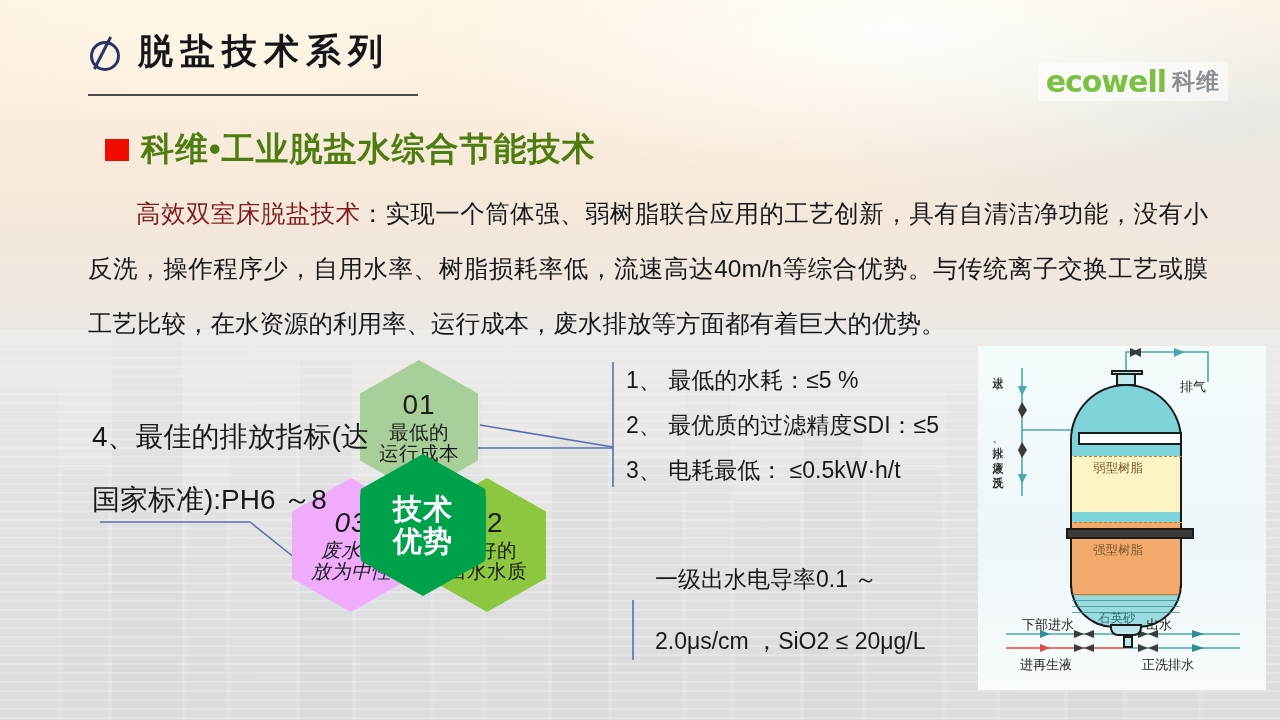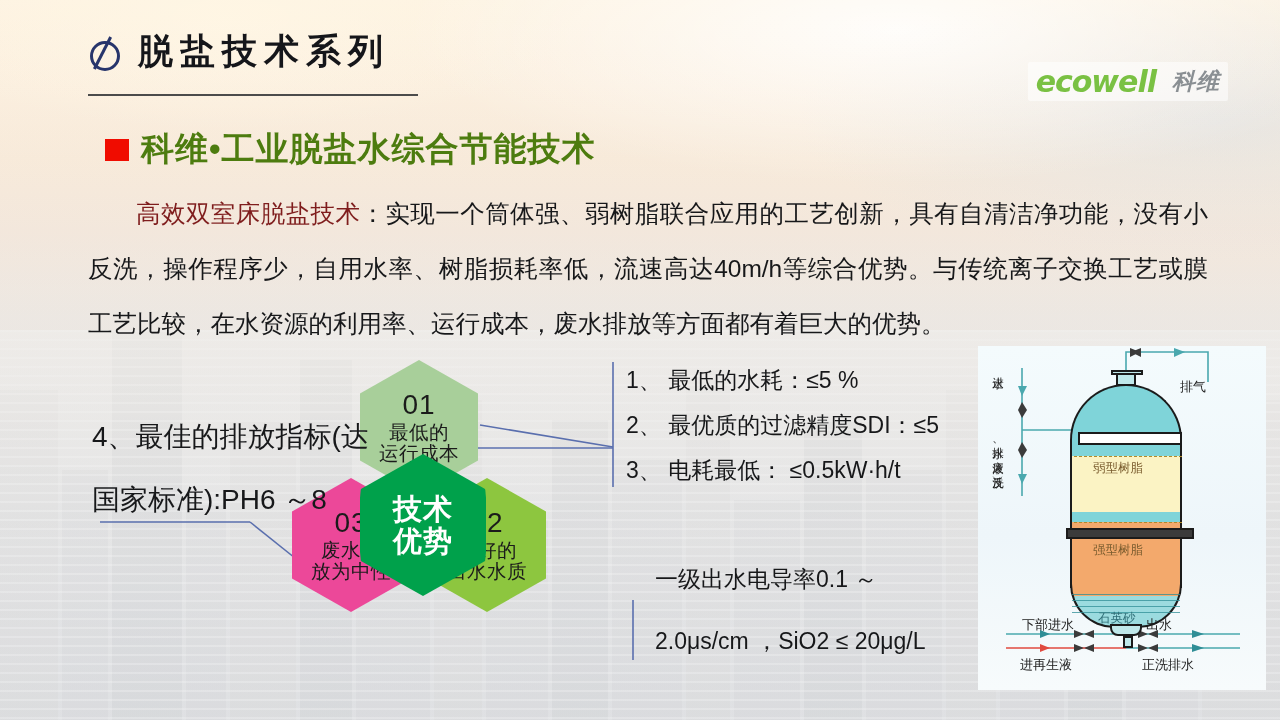--- a/index.html
+++ b/index.html
@@ -54,22 +54,22 @@
   .dia-icon .slash{
     position:absolute;left:15px;top:0px;width:3px;height:36px;background:#27356b;
     transform:rotate(27deg);transform-origin:center;
   }
   .slide-title{
     font-size:35px;font-weight:bold;color:#15161a;letter-spacing:7px;
     font-family:"DejaVu Sans","Liberation Sans",sans-serif;white-space:nowrap;
   }
   .title-rule{position:absolute;left:88px;top:94px;width:330px;height:2px;background:#4b4b4b;}
   .logo{
-    position:absolute;right:52px;top:62px;display:flex;align-items:center;gap:16px;
-    background:rgba(255,255,255,.55);padding:2px 8px;border-radius:2px;font-style:italic;
+    position:absolute;right:52px;top:62px;display:flex;align-items:center;gap:6px;
+    background:rgba(255,255,255,.55);padding:2px 8px;border-radius:2px;
   }
   .logo .eco{
     font-size:30px;font-weight:bold;color:#7ac143;letter-spacing:-1px;
     font-family:"DejaVu Sans","Liberation Sans",sans-serif;
   }
   .logo .cn{font-size:23px;font-weight:bold;color:#8a8f93;letter-spacing:1px;}
   
   .subtitle-row{position:absolute;left:105px;top:127px;display:flex;align-items:center;gap:12px;}
   .red-sq{width:24px;height:22px;background:#f00c00;flex:none;}
   .subtitle{font-size:33px;font-weight:bold;color:#4d7c0f;letter-spacing:1px;white-space:nowrap;}
@@ -85,21 +85,21 @@
   .hex{
     position:absolute;width:118px;height:134px;
     clip-path:polygon(50% 0%,100% 25%,100% 75%,50% 100%,0% 75%,0% 25%);
     display:flex;flex-direction:column;align-items:center;justify-content:center;
     text-align:center;line-height:1.08;
   }
   .hex .num{font-size:28px;color:#1b1b1b;font-weight:400;letter-spacing:1px;margin-bottom:1px;text-align:right;}
   .hex .txt{font-size:19.5px;color:#1b1b1b;letter-spacing:.5px;}
   .hex01{left:84px;top:8px;background:#a8cf9a;}
   .hex02{left:152px;top:126px;background:#8dc63f;}
-  .hex03{left:16px;top:126px;background:#ec4899;}
+  .hex03{left:16px;top:126px;background:#f0abfc;font-style:italic;}
   .hexc{
     left:84px;top:102px;width:126px;height:142px;background:#00a14b;
     clip-path:polygon(50% 0%,100% 25%,100% 75%,50% 100%,0% 75%,0% 25%);
     border-radius:44px;
   }
   .hexc .ctxt{font-size:29px;color:#fff;font-weight:bold;line-height:1.12;text-align:center;letter-spacing:1px;}
   
   .conn{position:absolute;left:0;top:0;width:1280px;height:720px;pointer-events:none;}
   
   .t-right1{position:absolute;left:626px;top:358px;font-size:23px;color:#17181a;line-height:45px;white-space:nowrap;}

